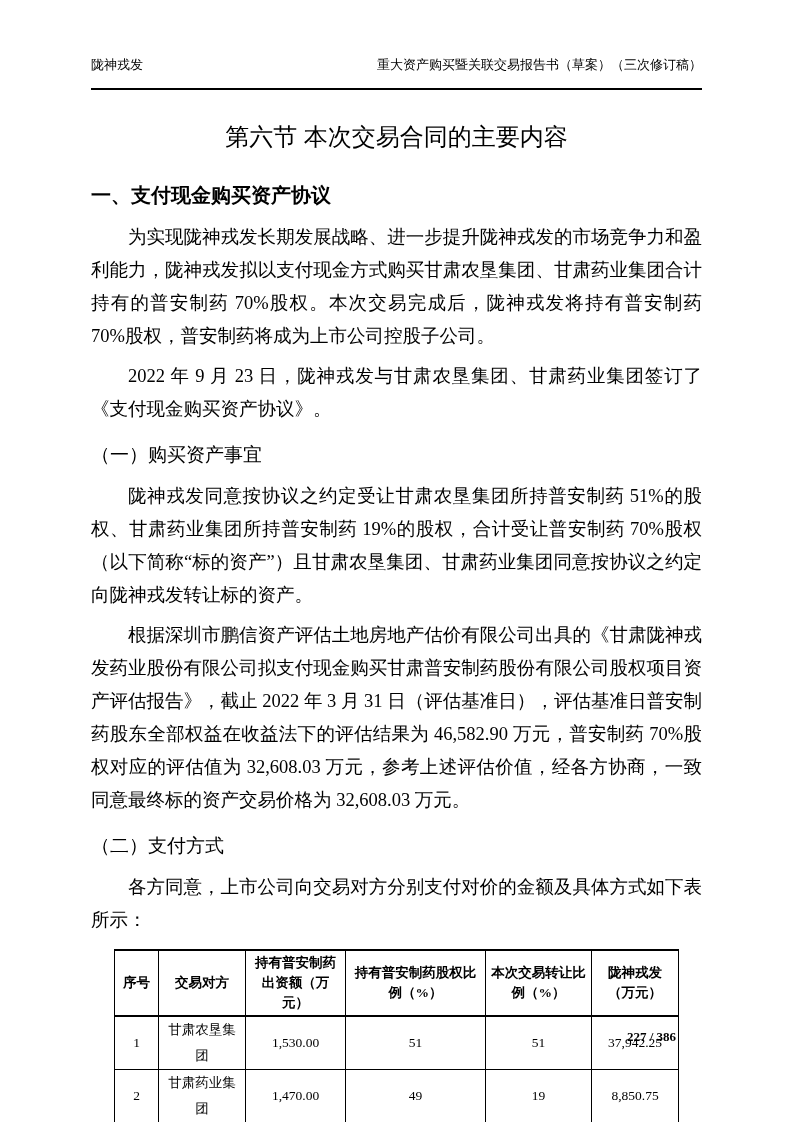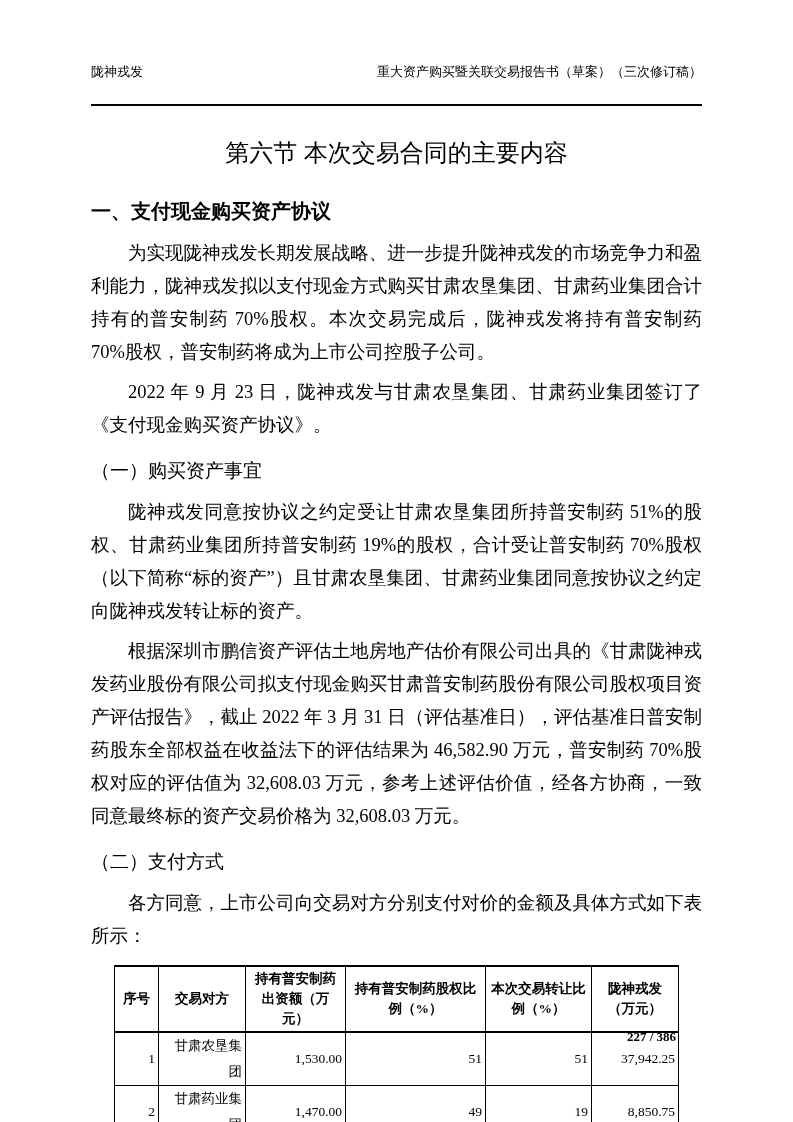--- a/index.html
+++ b/index.html
@@ -7,23 +7,23 @@
   .page {
     position: relative;
     width: 793px;
     height: 1122px;
     background: #ffffff;
     color: #000000;
     font-family: "Liberation Serif", "DejaVu Serif", serif;
     overflow: hidden;
   }
   .page-header {
-    margin: 11px 91px;
+    margin: 4px 91px;
     padding-top: 52px;
-    padding-bottom: 24px;
+    padding-bottom: 15px;
     border-bottom: 2px solid #000;
     display: flex;
     justify-content: space-between;
     align-items: flex-end;
     font-size: 13px;
     line-height: 17px;
   }
   .content { margin: 0 91px; }
   h1.chapter-title {
     font-family: "Liberation Sans", "DejaVu Sans", sans-serif;
@@ -74,21 +74,21 @@
     vertical-align: middle;
     height: 50px;
     padding: 2px 3px;
     border-right: 1px solid #000;
     border-bottom: 2px solid #000;
   }
   table.payment-table td {
     font-size: 13.5px;
     line-height: 26px;
     height: 26px;
-    text-align: right;
+    text-align: center;
     vertical-align: middle;
     padding: 0 3px;
     border-right: 1px solid #000;
     border-bottom: 1px solid #000;
   }
   table.payment-table tr > *:last-child { border-right: none; }
   table.payment-table tbody tr:last-child td { border-bottom: none; }
   .page-footer {
     position: absolute;
     top: 1029px;

